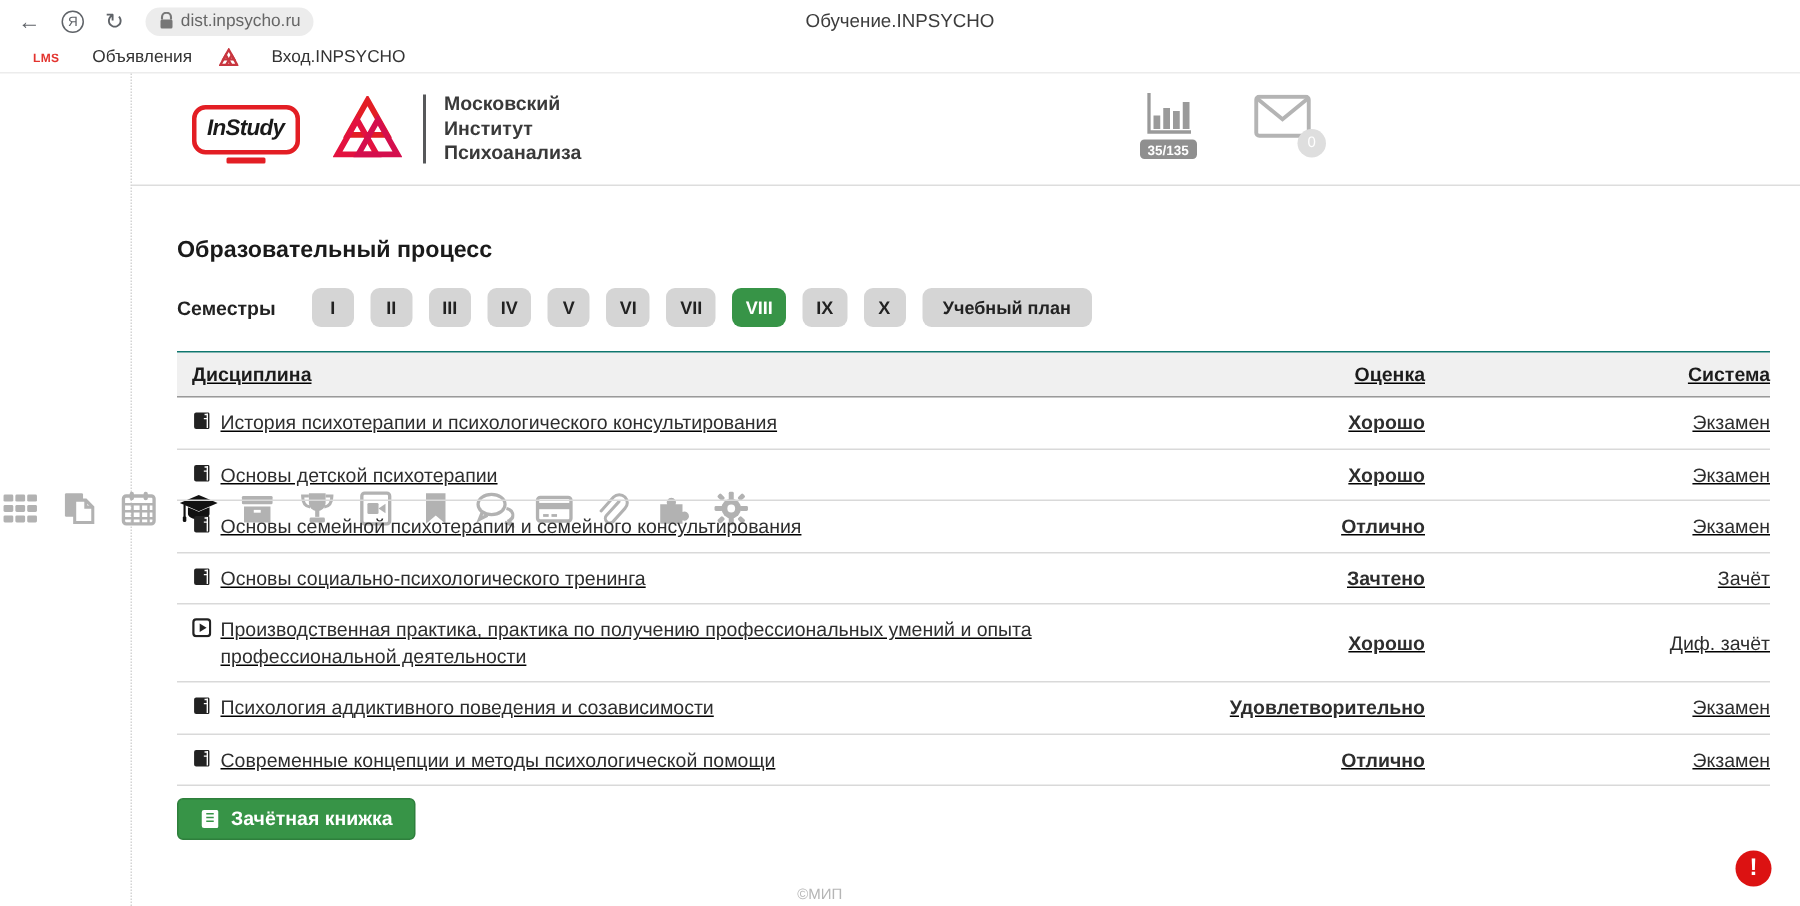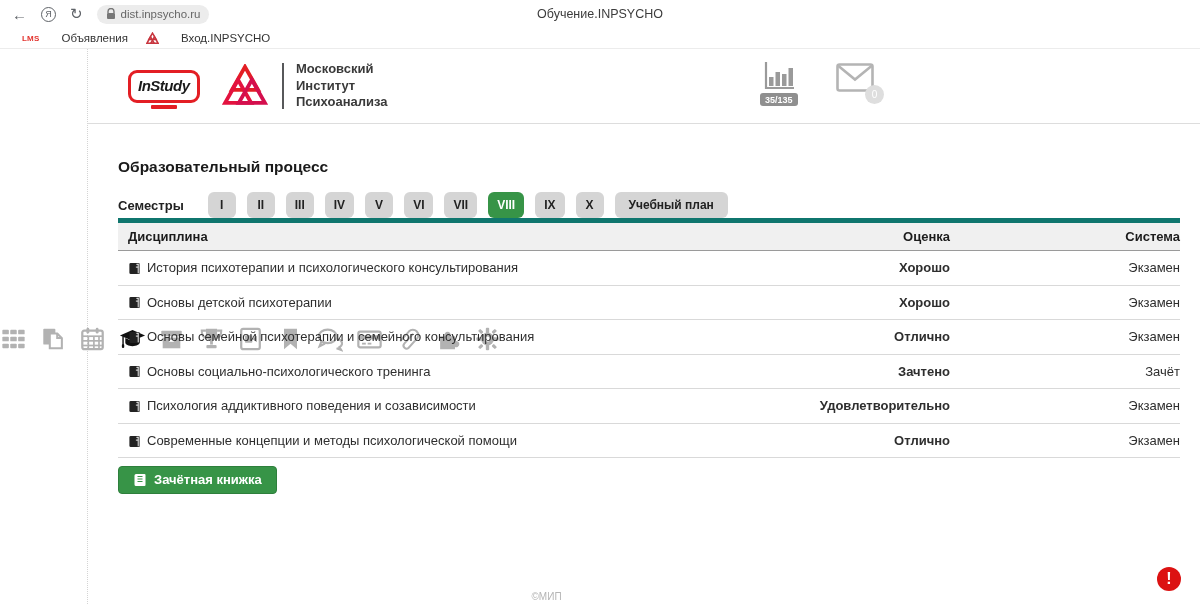--- a/index.html
+++ b/index.html
@@ -67,30 +67,30 @@
   
   .pbody { padding:0 0 0 30px; }
   .h1 { margin-top:34px; font-size:15.5px; font-weight:bold; color:#1a1a1a; }
   .sem-row { margin-top:16px; display:flex; align-items:center; gap:11px; }
   .sem-label { font-size:13px; font-weight:bold; color:#222; margin-right:13px; }
   .sem-btn { background:#d5d5d5; border-radius:6px; padding:6px 9px; min-width:28px; text-align:center;
     font-size:12px; font-weight:bold; color:#222; cursor:pointer; }
   .sem-btn.active { background:#379447; color:#fff; }
   .sem-btn.wide { padding:6px 14px; }
 
-  table.disc { width:1062px; border-collapse:collapse; table-layout:fixed;
-    border-top:5px solid #0f766e; }
+  table.disc { margin-top:16px; width:1062px; border-collapse:collapse; table-layout:fixed;
+    border-top:1px solid #0f766e;text-decoration:underline; }
   table.disc th { background:#f0f0f0; border-bottom:1px solid #9a9a9a; height:30px;
     font-size:13px; color:#1c1c1c; text-align:left; padding-left:10px; }
   table.disc th.c, table.disc td.c { text-align:right; padding-left:0; }
   table.disc td { border-bottom:1px solid #d9d9d9; font-size:13px; color:#2e2e2e;
     padding:8px 0 8px 10px; line-height:1.35; }
   td.grade { font-weight:bold; color:#111; }
   td.system { color:#c8c8c8; }
-  .disc-cell { display:flex; align-items:center; gap:6px; }
+  .disc-cell { display:flex; align-items:flex-start; gap:6px; }
   .disc-cell svg { flex:0 0 auto; margin-top:1px; }
 
   .gradebook-btn { margin-top:8px; display:inline-flex; align-items:center; gap:7px;
     background:#379447; border:1px solid #2e7f3c; color:#fff; font-weight:bold; font-size:13px;
     border-radius:4px; padding:5px 14px 6px; cursor:pointer; }
 
   .alert-circle { position:absolute; right:19px; bottom:13px; width:24px; height:24px; border-radius:50%;
     background:#dc1212; color:#fff; font-weight:bold; font-size:16px;
     display:flex; align-items:center; justify-content:center; cursor:pointer; }
 </style>
@@ -365,20 +365,33 @@
                   <span>Основы социально-психологического тренинга</span>
                 </span>
               </td>
               <td class="c grade">Зачтено</td>
               <td class="c system">Зачёт</td>
             </tr>
             <tr>
               <td>
                 <span class="disc-cell">
                   <svg width="13" height="13" viewBox="0 0 14 14">
+                    <rect x="1" y="1" width="12" height="12" rx="2" fill="none" stroke="#222" stroke-width="1.6"></rect>
+                    <polygon points="5.5,4 10.5,7 5.5,10" fill="#222"></polygon>
+                  </svg>
+                  <span>Производственная практика, практика по получению профессиональных умений и опыта профессиональной деятельности</span>
+                </span>
+              </td>
+              <td class="c grade">Хорошо</td>
+              <td class="c system">Диф. зачёт</td>
+            </tr>
+            <tr>
+              <td>
+                <span class="disc-cell">
+                  <svg width="13" height="13" viewBox="0 0 14 14">
                     <path d="M3 1h8.5a1 1 0 0 1 1 1v10a1 1 0 0 1-1 1H3a1.5 1.5 0 0 1-1.5-1.5v-9A1.5 1.5 0 0 1 3 1z" fill="#222"></path>
                     <path d="M9 2.5l2 0M8.5 5.5l2.5 0" stroke="#fff" stroke-width="1"></path>
                     <path d="M11 1.8v10.4" stroke="#fff" stroke-width="1"></path>
                   </svg>
                   <span>Психология аддиктивного поведения и созависимости</span>
                 </span>
               </td>
               <td class="c grade">Удовлетворительно</td>
               <td class="c system">Экзамен</td>
             </tr>

